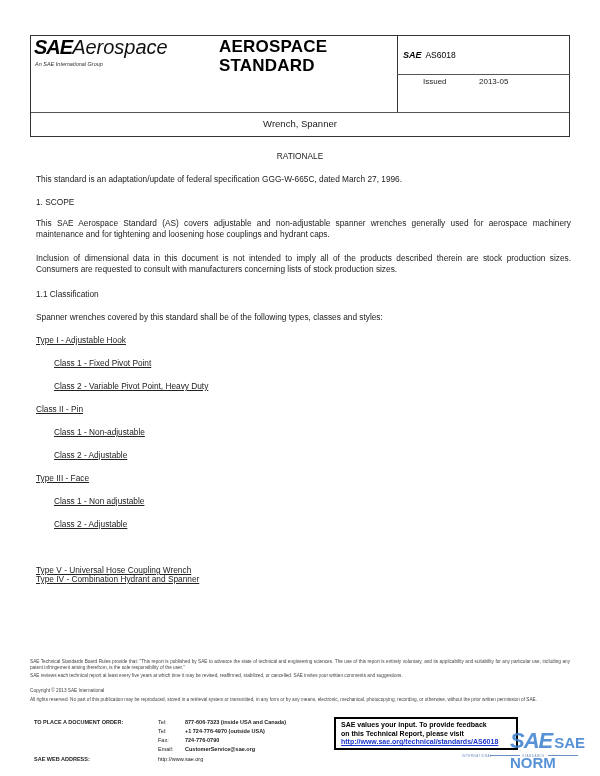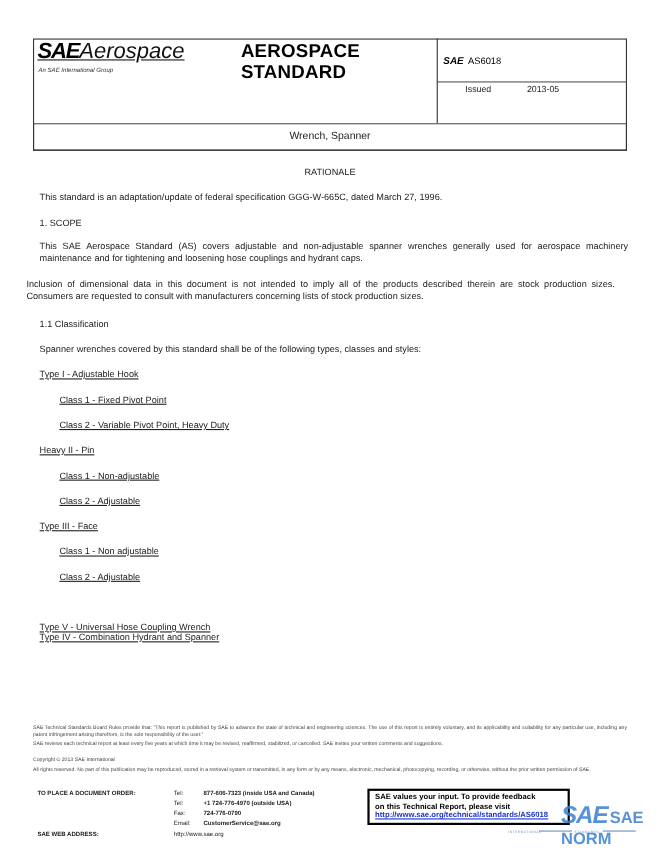--- a/index.html
+++ b/index.html
@@ -34,21 +34,21 @@
     .wm-sub { font-size: 3px; color: #6b8fc0; letter-spacing: 0.5px; }
   </style>
 </head>
 <body>
 
 <div class="abs hdr-box"></div>
 <div class="abs vline" style="left:397px; top:35px; height:77px;"></div>
 <div class="abs hline" style="left:397px; top:74px; width:173px;"></div>
 <div class="abs hline" style="left:30px; top:112px; width:540px;"></div>
 
-<div class="abs" style="left:34px; top:36px;text-decoration:underline;">
+<div class="abs" style="left:34px; top:36px;">
   <span class="logo-sae">SAE</span><span class="logo-aero">Aerospace</span>
 </div>
 <div class="abs logo-sub" style="left:35px; top:61px;">An SAE International Group</div>
 
 <div class="abs title" style="left:219px; top:38px;">AEROSPACE</div>
 <div class="abs title" style="left:219px; top:57px;text-align:center;">STANDARD</div>
 
 <div class="abs doc-no" style="left:403px; top:50px;">
   <span class="mini-sae">SAE</span>
   <span>AS6018</span>
@@ -56,28 +56,28 @@
 <div class="abs issued" style="left:403px; top:77px;">Issued</div>
 <div class="abs issued" style="left:459px; top:77px;">2013-05</div>
 
 <div class="abs subtitle" style="top:118px;">Wrench, Spanner</div>
 <div class="abs" style="left:30px; top:112px; width:540px; height:25px; border-left:1px solid #333; border-right:1px solid #333; border-bottom:1px solid #333; box-sizing:border-box;"></div>
 
 <div class="abs body-text center" style="left:30px; top:151px;">RATIONALE</div>
 <div class="abs body-text" style="left:36px; top:174px;">This standard is an adaptation/update of federal specification GGG-W-665C, dated March 27, 1996.</div>
 <div class="abs body-text" style="left:36px; top:197px;">1.   SCOPE</div>
 <div class="abs body-text justify" style="left:36px; top:218px;">This SAE Aerospace Standard (AS) covers adjustable and non-adjustable spanner wrenches generally used for aerospace machinery maintenance and for tightening and loosening hose couplings and hydrant caps.</div>
-<div class="abs body-text justify" style="left:24px; top:253px;">Inclusion of dimensional data in this document is not intended to imply all of the products described therein are stock production sizes.  Consumers are requested to consult with manufacturers concerning lists of stock production sizes.</div>
+<div class="abs body-text justify" style="left:36px; top:253px;">Inclusion of dimensional data in this document is not intended to imply all of the products described therein are stock production sizes.  Consumers are requested to consult with manufacturers concerning lists of stock production sizes.</div>
 <div class="abs body-text" style="left:36px; top:289px;">1.1      Classification</div>
 <div class="abs body-text" style="left:36px; top:312px;">Spanner wrenches covered by this standard shall be of the following types, classes and styles:</div>
 
 <div class="abs list-item" style="left:36px; top:335px;">Type I - Adjustable Hook</div>
 <div class="abs list-item" style="left:54px; top:358px;">Class 1 - Fixed Pivot Point</div>
 <div class="abs list-item" style="left:54px; top:381px;">Class 2 - Variable Pivot Point, Heavy Duty</div>
-<div class="abs list-item" style="left:36px; top:404px;">Heavy II - Pin</div>
+<div class="abs list-item" style="left:36px; top:404px;">Class II - Pin</div>
 <div class="abs list-item" style="left:54px; top:427px;">Class 1 - Non-adjustable</div>
 <div class="abs list-item" style="left:54px; top:450px;">Class 2 - Adjustable</div>
 <div class="abs list-item" style="left:36px; top:473px;">Type III - Face</div>
 <div class="abs list-item" style="left:54px; top:496px;">Class 1 - Non adjustable</div>
 <div class="abs list-item" style="left:54px; top:519px;">Class 2 - Adjustable</div>
 <div class="abs list-item" style="left:36px; top:542px;margin-top:32px;">Type IV - Combination Hydrant and Spanner</div>
 <div class="abs list-item" style="left:36px; top:565px;">Type V - Universal Hose Coupling Wrench</div>
 
 <div class="abs footer-text" style="left:30px; top:659px;">SAE Technical Standards Board Rules provide that: "This report is published by SAE to advance the state of technical and engineering sciences. The use of this report is entirely voluntary, and its applicability and suitability for any particular use, including any patent infringement arising therefrom, is the sole responsibility of the user."</div>
 <div class="abs footer-text" style="left:30px; top:673px;">SAE reviews each technical report at least every five years at which time it may be revised, reaffirmed, stabilized, or cancelled. SAE invites your written comments and suggestions.</div>

